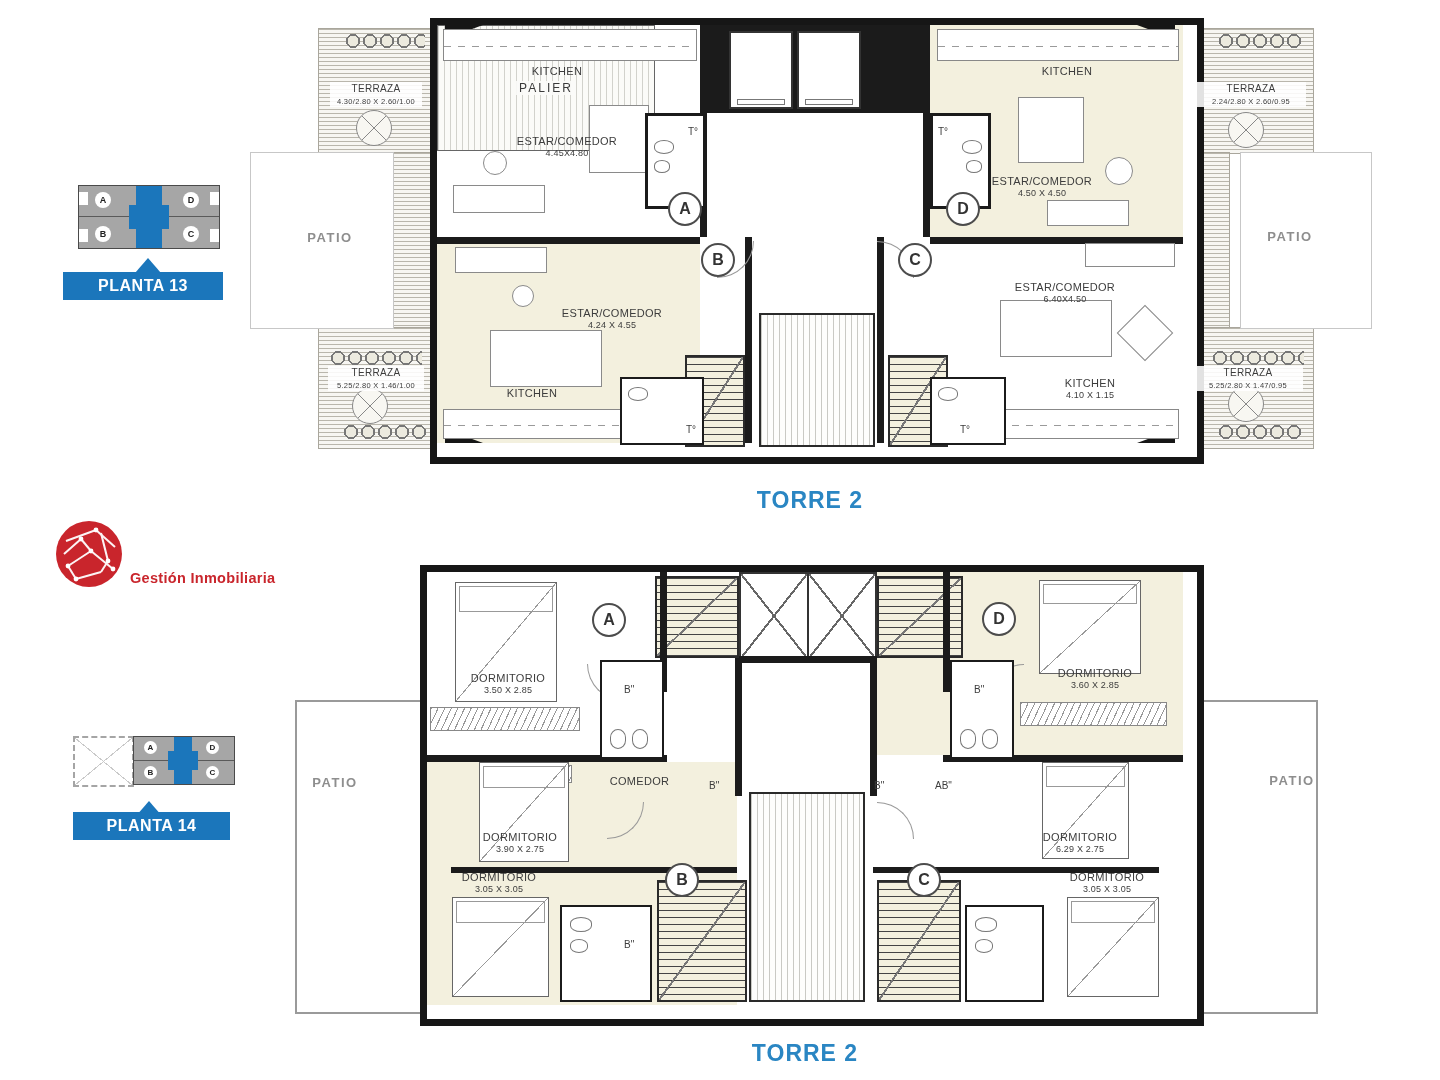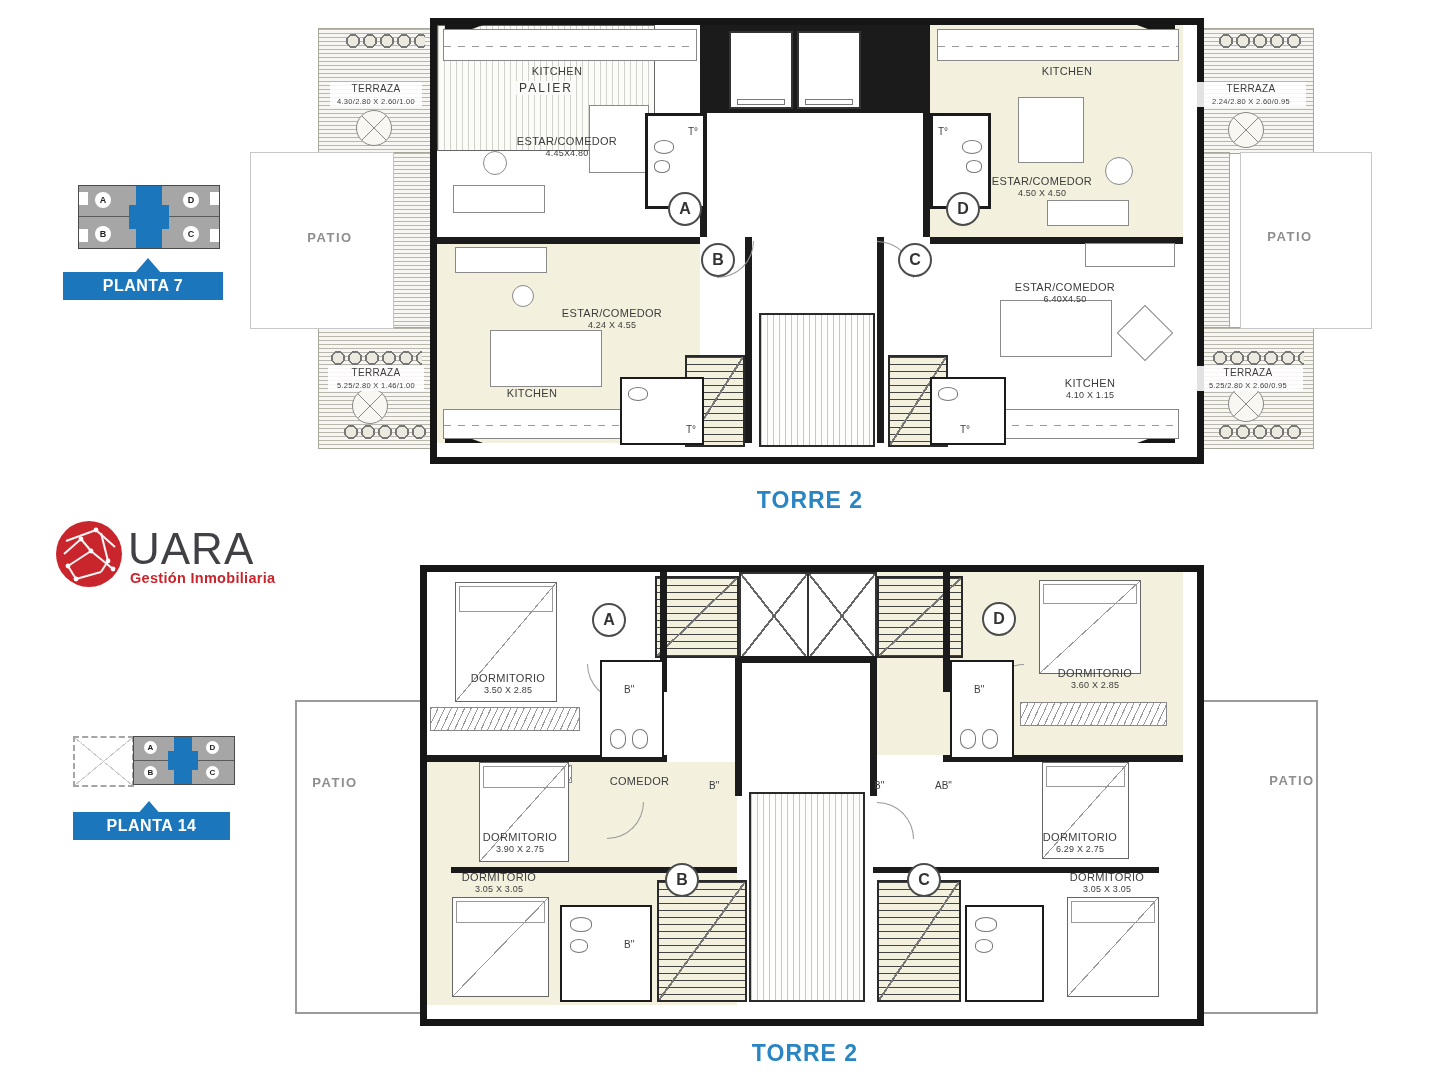--- a/index.html
+++ b/index.html
@@ -99,21 +99,21 @@
     <div class="knotch" style="left:0;top:6px;width:9px;height:13px;"></div>
     <div class="knotch" style="left:0;top:43px;width:9px;height:13px;"></div>
     <div class="knotch" style="left:131px;top:6px;width:9px;height:13px;"></div>
     <div class="knotch" style="left:131px;top:43px;width:9px;height:13px;"></div>
     <div class="kcircle" style="left:16px;top:6px;width:16px;height:16px;font-size:9px;">A</div>
     <div class="kcircle" style="left:104px;top:6px;width:16px;height:16px;font-size:9px;">D</div>
     <div class="kcircle" style="left:16px;top:40px;width:16px;height:16px;font-size:9px;">B</div>
     <div class="kcircle" style="left:104px;top:40px;width:16px;height:16px;font-size:9px;">C</div>
   </div>
   <div class="arrow-up" style="left:135px;top:258px;"></div>
-  <div class="banner" style="left:63px;top:272px;width:160px;height:28px;">PLANTA 7</div>
+  <div class="banner" style="left:63px;top:272px;width:160px;height:28px;">PLANTA 13</div>
 
   <div class="abs" style="left:56px;top:521px;width:66px;height:66px;">
     <svg width="66" height="66" viewBox="0 0 66 66">
       <circle cx="33" cy="33" r="33" fill="#c9252c"></circle>
       <g stroke="#fff" stroke-width="2" opacity=".95">
         <line x1="10" y1="20" x2="40" y2="9"></line>
           <line x1="40" y1="9" x2="59" y2="26"></line>
         <line x1="12" y1="45" x2="35" y2="30"></line>
           <line x1="35" y1="30" x2="57" y2="48"></line>
         <line x1="20" y1="58" x2="45" y2="51"></line>
@@ -127,21 +127,20 @@
         <circle cx="40" cy="9" r="2.4"></circle>
           <circle cx="35" cy="30" r="2.4"></circle>
           <circle cx="57" cy="48" r="2.4"></circle>
         <circle cx="12" cy="45" r="2.4"></circle>
           <circle cx="20" cy="58" r="2.4"></circle>
           <circle cx="52" cy="40" r="2.4"></circle>
         <circle cx="25" cy="18" r="2.4"></circle>
       </g>
     </svg>
   </div>
-  <div class="logo-name" style="left:128px;top:524px;">UARA</div>
   <div class="logo-tag" style="left:130px;top:570px;">Gestión Inmobiliaria</div>
 
   <div class="kdash" style="left:73px;top:736px;width:57px;height:47px;"></div>
   <div class="kplan" style="left:133px;top:736px;width:100px;height:47px;">
     <div class="kdiv" style="left:0;top:23px;width:100px;height:1px;"></div>
     <div class="kcore" style="left:40px;top:0;width:18px;height:47px;"></div>
     <div class="kcore" style="left:34px;top:14px;width:30px;height:19px;"></div>
     <div class="kcircle" style="left:10px;top:4px;width:13px;height:13px;font-size:8px;">A</div>
     <div class="kcircle" style="left:72px;top:4px;width:13px;height:13px;font-size:8px;">D</div>
     <div class="kcircle" style="left:10px;top:29px;width:13px;height:13px;font-size:8px;">B</div>
@@ -178,21 +177,21 @@
   <div class="planters" style="left:1212px;top:350px;width:92px;"></div>
   <div class="planters" style="left:1218px;top:424px;width:85px;"></div>
   <div class="ttable" style="left:1228px;top:112px;"></div>
   <div class="ttable" style="left:1228px;top:386px;"></div>
   <div class="room-label" style="left:1196px;top:82px;width:110px;">
     <div class="chip tlabel">TERRAZA</div>
     <div class="chip tdims">2.24/2.80 X 2.60/0.95</div>
   </div>
   <div class="room-label" style="left:1193px;top:366px;width:110px;">
     <div class="chip tlabel">TERRAZA</div>
-    <div class="chip tdims">5.25/2.80 X 2.60/0.95</div>
+    <div class="chip tdims">5.25/2.80 X 1.47/0.95</div>
   </div>
 
   <div class="bldg" style="left:430px;top:18px;width:760px;height:432px;">
 
     <div class="abs cream" style="left:493px;top:0;width:253px;height:212px;"></div>
     <div class="abs cream" style="left:0;top:219px;width:263px;height:199px;"></div>
 
     <div class="tri-tl" style="left:8px;top:0;"></div>
     <div class="tri-tr" style="left:700px;top:0;"></div>
     <div class="tri-bl" style="left:8px;top:404px;"></div>

